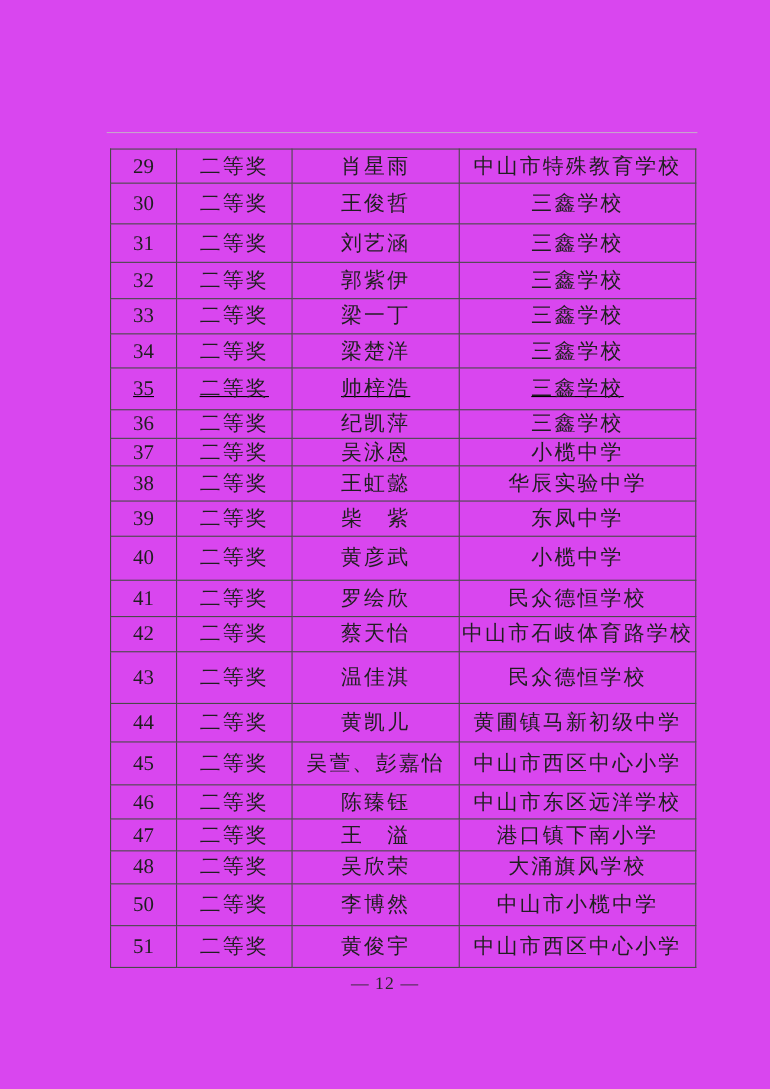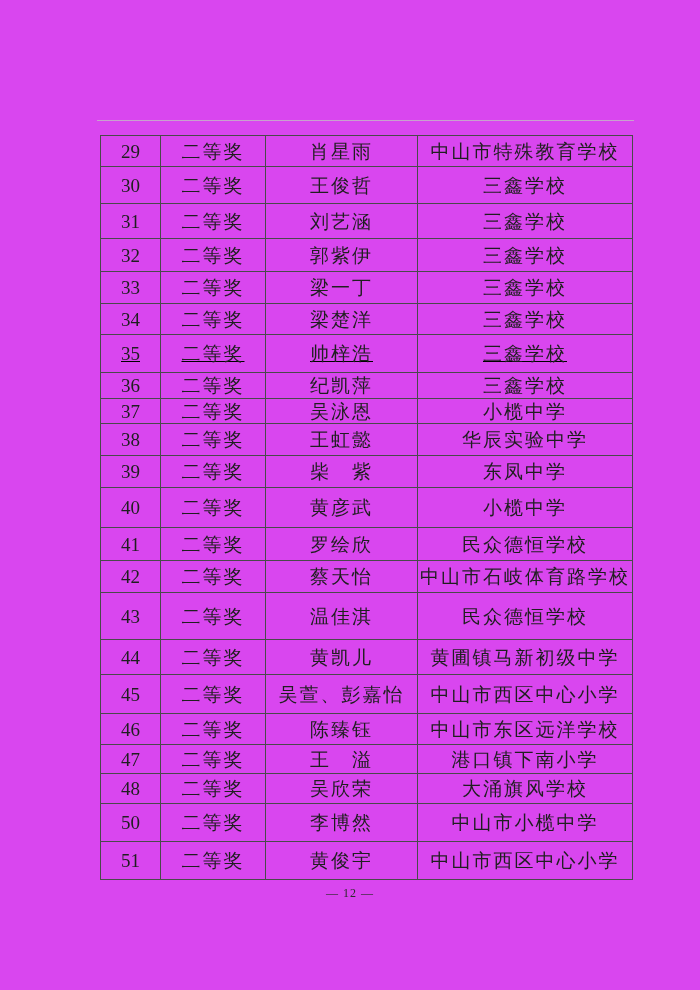--- a/index.html
+++ b/index.html
@@ -78,21 +78,21 @@
   tbody tr:nth-child(20) { height: 30px; }
   tbody tr:nth-child(21) { height: 38px; }
   tbody tr:nth-child(22) { height: 38px; }
   tbody tr:nth-child(23) { height: 31px; }
   .footer {
     position: absolute;
     top: 886px;
     left: 0;
     width: 700px;
     text-align: center;
-    font-size: 12px;
+    font-size: 16px;
     color: #2a2a2a;
     letter-spacing: 1px;
   }
 </style>
 </head>
 <body>
 
 <div class="page">
 
   <div class="ghost-line"></div>

